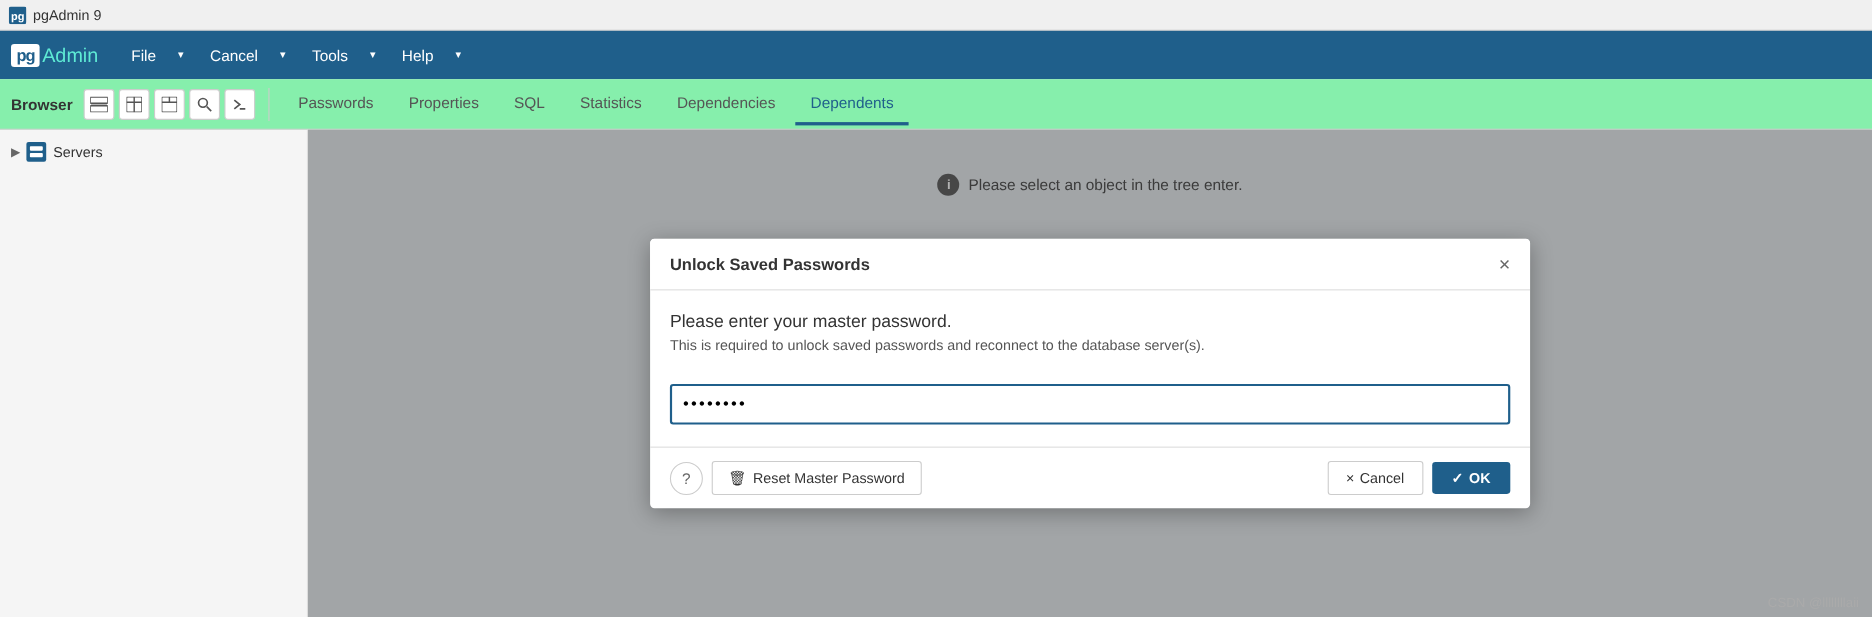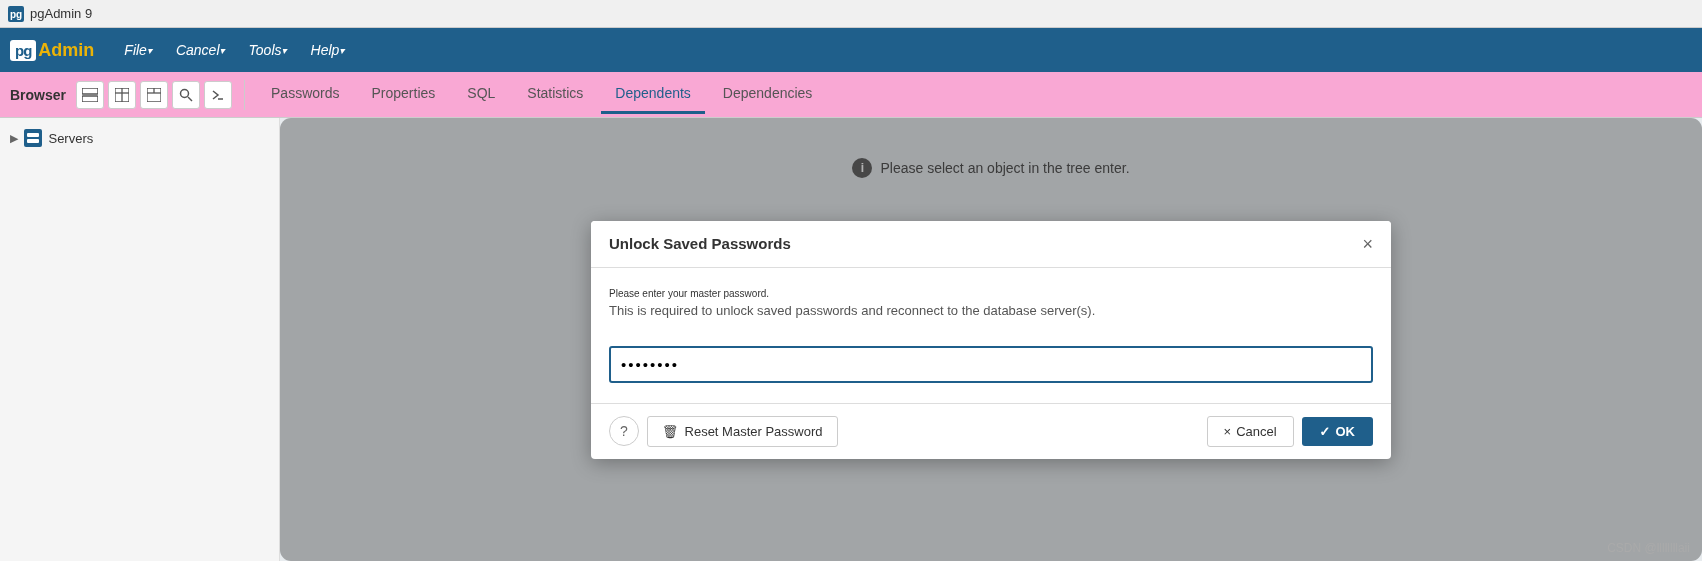--- a/index.html
+++ b/index.html
@@ -35,40 +35,39 @@
       background: white;
       color: #1f5f8b;
       font-weight: 900;
       font-size: 15px;
       padding: 2px 5px;
       border-radius: 3px;
       margin-right: 2px;
       letter-spacing: -1px;
     }
     .logo-text {
-      color: #eab308;
-      font-weight: bold;
+      color: #5eead4;
+      font-weight: normal;
       font-size: 18px;
     }
     .menu-item {
       color: white;
       padding: 6px 10px;
       cursor: pointer;
       border-radius: 3px;
       font-size: 14px;
       display: flex;
       align-items: center;
-      gap: 0;
-      font-style: italic;
+      gap: 20px;
     }
     .menu-arrow { font-size: 10px; }
 
     
     #browser-toolbar {
-      background: #f9a8d4;
+      background: #86efac;
       height: 46px;
       display: flex;
       align-items: center;
       padding: 0 10px;
       gap: 4px;
       border-bottom: 1px solid #ccc;
     }
     .browser-label {
       font-size: 14px;
       font-weight: 600;
@@ -163,21 +162,20 @@
     }
 
     
     #modal-overlay {
       position: absolute;
       top: 0; left: 0; right: 0; bottom: 0;
       background: rgba(0,0,0,0.3);
       display: flex;
       align-items: center;
       justify-content: center;
-      border-radius: 11px;
     }
 
     
     #dialog {
       background: white;
       border-radius: 4px;
       box-shadow: 0 4px 20px rgba(0,0,0,0.3);
       width: 800px;
       overflow: hidden;
     }
@@ -200,21 +198,21 @@
       color: #666;
       background: none;
       border: none;
       line-height: 1;
     }
 
     .dialog-body {
       padding: 20px 18px;
     }
     .dialog-desc {
-      font-size: 10px;
+      font-size: 16px;
       color: #333;
       margin-bottom: 4px;
     }
     .dialog-desc-sub {
       font-size: 13px;
       color: #555;
       margin-bottom: 28px;
     }
     .password-input {
       width: 100%;
@@ -362,22 +360,22 @@
         <line x1="7" y1="11" x2="12" y2="11" stroke="#555" stroke-width="1.5"></line>
       </svg>
   </div>
 
   <div class="tabs-divider"></div>
 
   <div class="tab-item">Passwords</div>
   <div class="tab-item">Properties</div>
   <div class="tab-item">SQL</div>
   <div class="tab-item">Statistics</div>
+  <div class="tab-item">Dependencies</div>
   <div class="tab-item active">Dependents</div>
-  <div class="tab-item">Dependencies</div>
 </div>
 
 <div id="main-layout">
 
   <div id="sidebar">
     <div class="tree-item">
       <span class="tree-arrow">▶</span>
       <span class="server-icon">
         <svg width="12" height="12" viewBox="0 0 12 12">
             <rect x="0" y="1" width="12" height="4" rx="1" fill="white"></rect>

